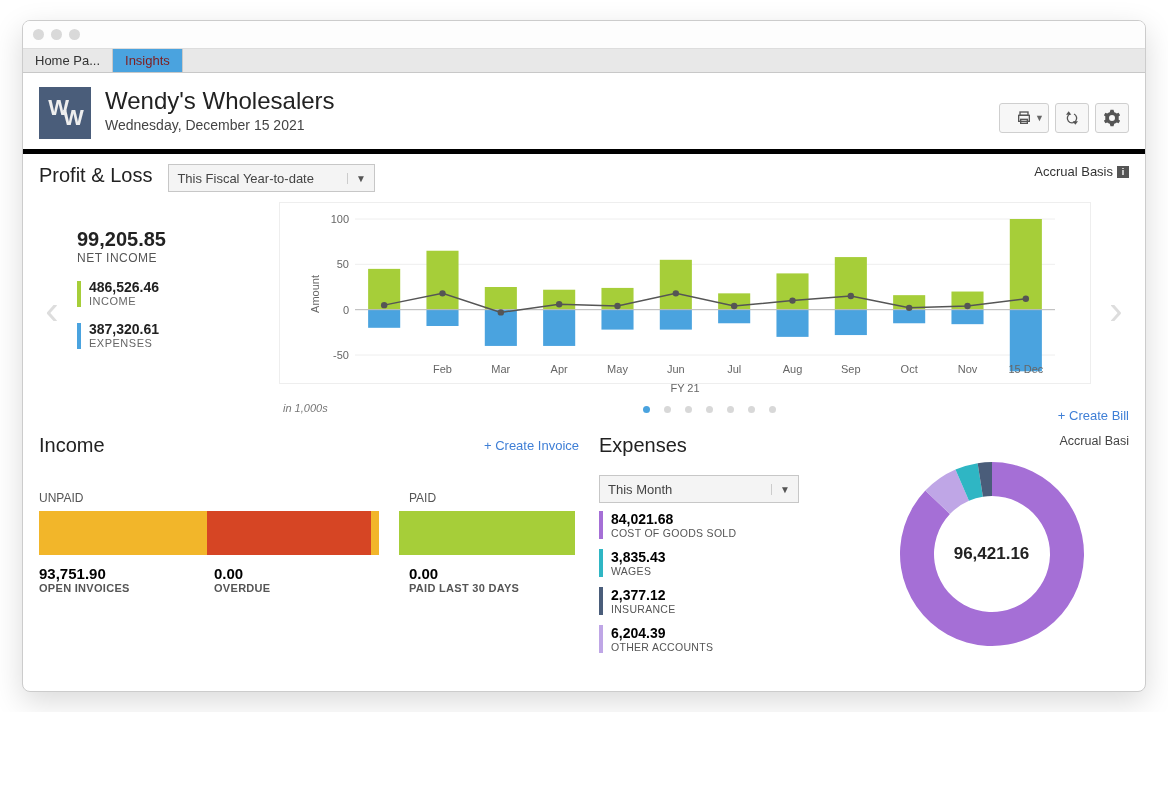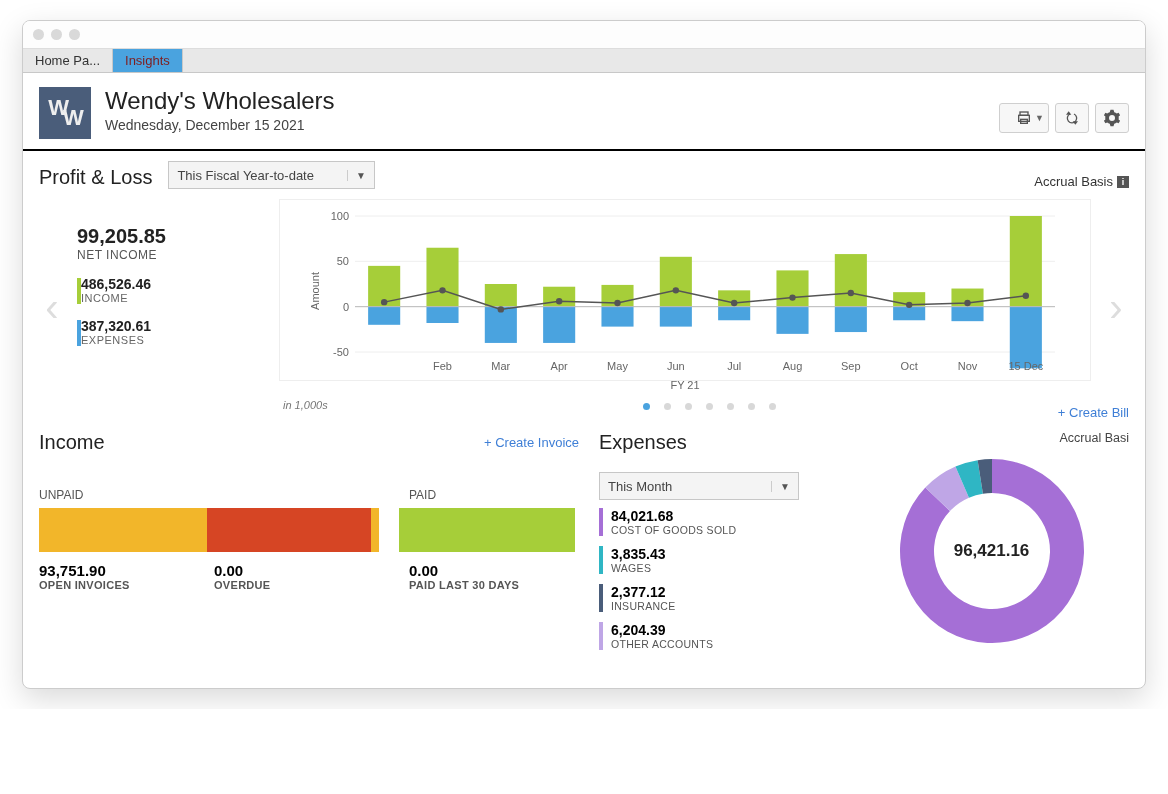--- a/index.html
+++ b/index.html
@@ -16,33 +16,33 @@
   .header { display:flex; align-items:flex-start; padding:14px 16px 10px; gap:14px; position:relative;}
   .logo { width:52px; height:52px; background:#4a5d7a; color:#eee; display:flex; align-items:center; justify-content:center; font-size:22px; font-weight:600; letter-spacing:-2px; position:relative;}
   .logo span.first{ position:relative; top:-5px; left:2px;}
   .logo span.second{ position:relative; top:5px; left:-2px;}
   .company-name { font-size:24px; font-weight:400; color:#222;}
   .date { font-size:14px; color:#444; margin-top:2px;}
   .header-right { margin-left:auto; margin-top:16px; display:flex; gap:6px; align-items:center;}
   .icon-btn { width:34px; height:30px; border:1px solid #cfcfcf; border-radius:3px; display:flex; align-items:center; justify-content:center; background:#f7f7f7; cursor:pointer; color:#555;}
   .icon-btn.wide { width:50px; position:relative;}
   .icon-btn .caret { position:absolute; right:4px; font-size:9px; color:#666;}
-  .pl-bar { display:flex; align-items:flex-end; gap:16px; padding:10px 16px; border-top:2px solid #000000;}
+  .pl-bar { display:flex; align-items:flex-start; gap:16px; padding:10px 16px; border-top:5px solid #000000;}
   .pl-title { font-size:20px; font-weight:500; color:#222;}
   .select { display:inline-flex; align-items:center; height:28px; border:1px solid #c7c7c7; background:#f4f4f4; padding:0 8px; font-size:13px; color:#444; min-width:200px; position:relative; cursor:pointer;gap:33px;}
   .select .arrow { margin-left:auto; font-size:10px; color:#555; border-left:1px solid #ccc; padding-left:8px;}
   .accrual { margin-left:auto; font-size:13px; color:#333; display:flex; align-items:center; gap:4px;}
   .info-square { width:12px; height:12px; background:#555; color:#fff; font-size:9px; display:flex; align-items:center; justify-content:center; font-weight:bold;}
   
   .pl-body { display:flex; padding:0 16px 8px; align-items:stretch; gap:12px; position:relative;}
   .arrow-nav { width:26px; display:flex; align-items:center; justify-content:center; color:#ddd; font-size:40px; cursor:pointer; user-select:none; font-weight:200;}
   .legend { width:190px; padding-top:26px;}
   .legend .big-val { font-size:20px; font-weight:600; color:#222;}
   .legend .big-lbl { font-size:12px; color:#555; letter-spacing:.5px;}
-  .legend-item { margin-top:14px; display:flex; }
+  .legend-item { margin-top:14px; display:flex; gap:8px;}
   .legend-bar { width:4px; background:#a6ce39; margin-top:2px;}
   .legend-bar.blue { background:#4aa3df;}
   .legend-item .val { font-weight:600; font-size:14px; color:#222;}
   .legend-item .lbl { font-size:11px; color:#666; letter-spacing:.5px;}
   .chart-wrap { flex:1; border:1px solid #eee; padding:6px 0 0; }
   .chart-footer-note { font-size:11px; color:#777; margin:4px 0 4px 4px;}
   .dots { display:flex; gap:14px; justify-content:center; padding:6px 0 4px;}
   .dots .d { width:7px; height:7px; border-radius:50%; background:#d8d8d8;}
   .dots .d.active { background:#4aa3df;}
   .fy { text-align:center; font-size:11px; color:#666; margin-top:-2px; margin-bottom:4px;}

